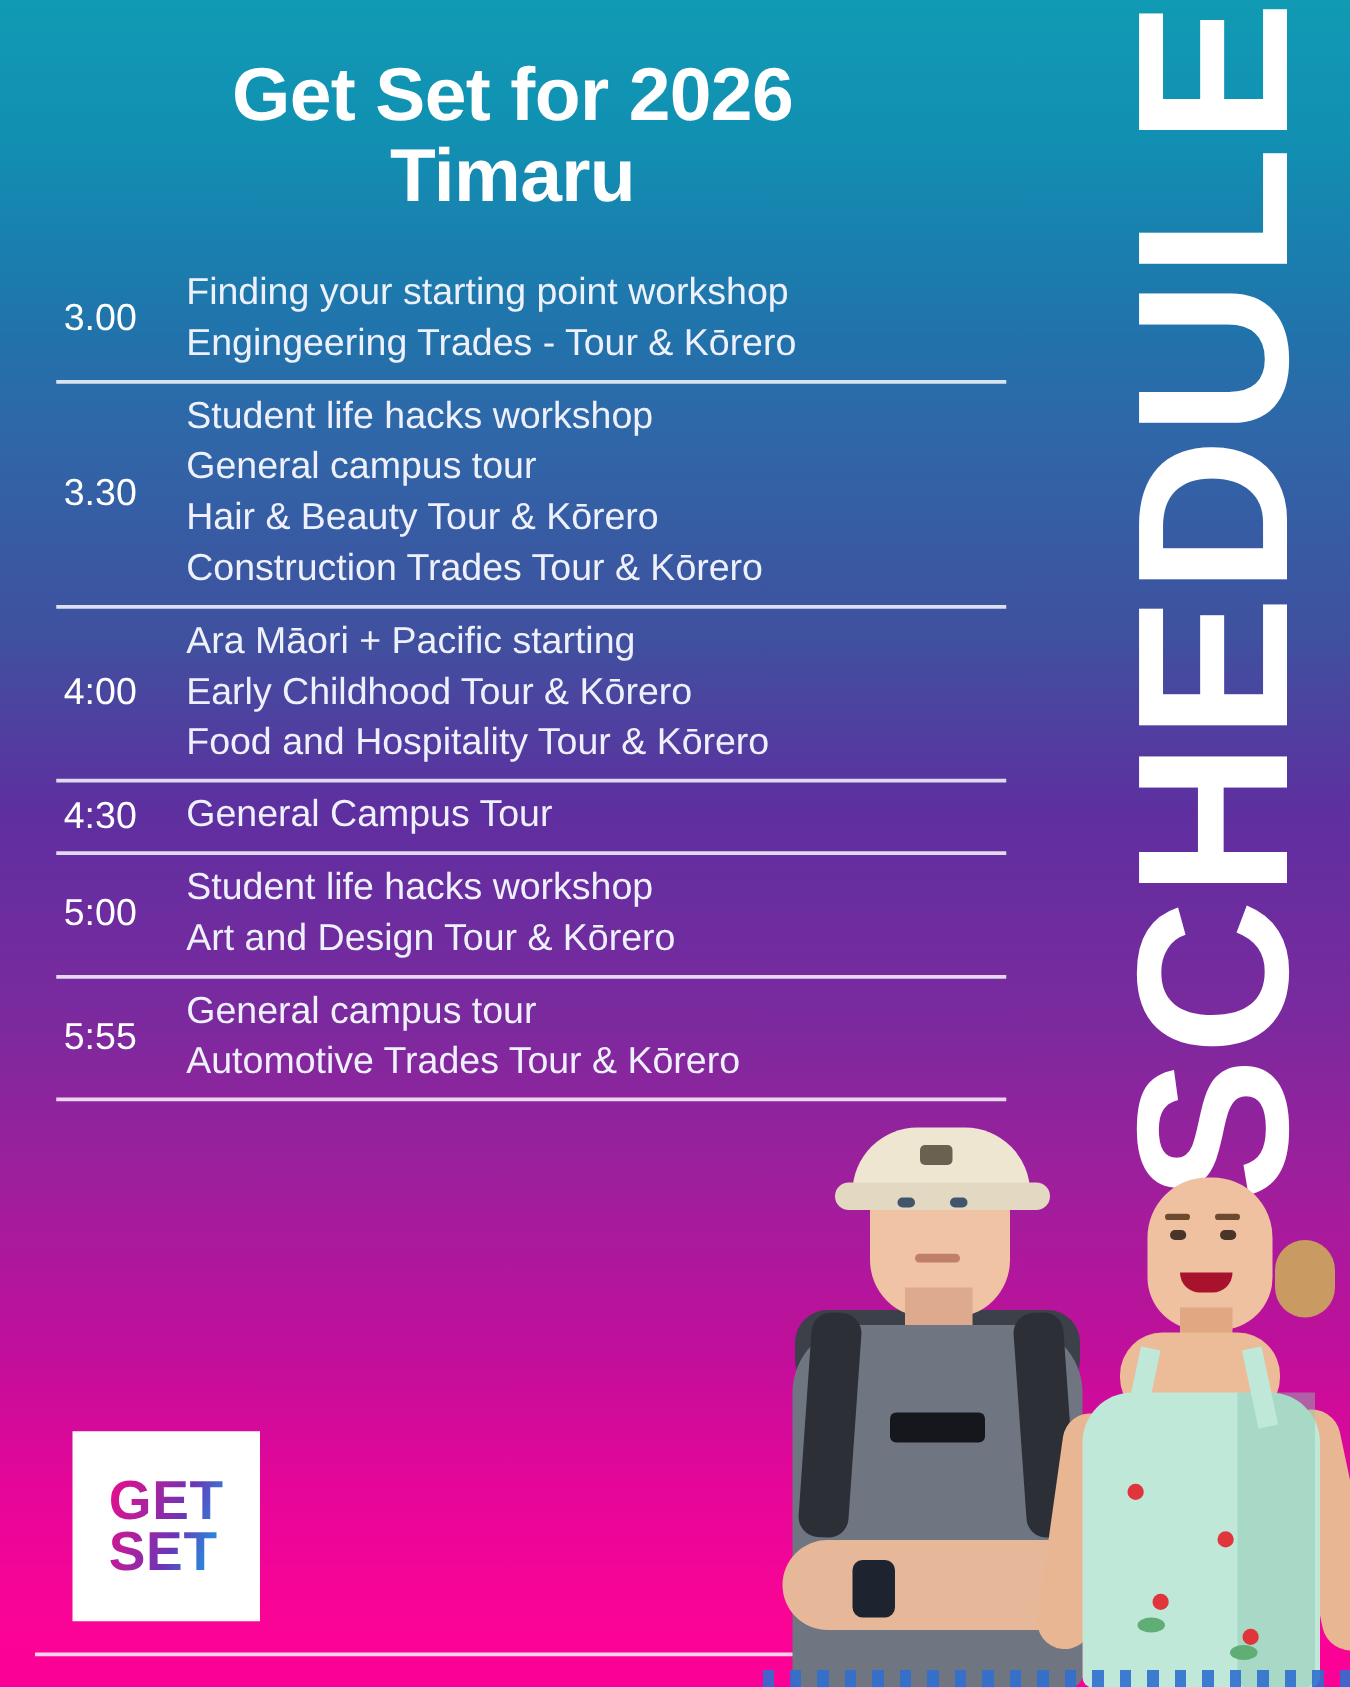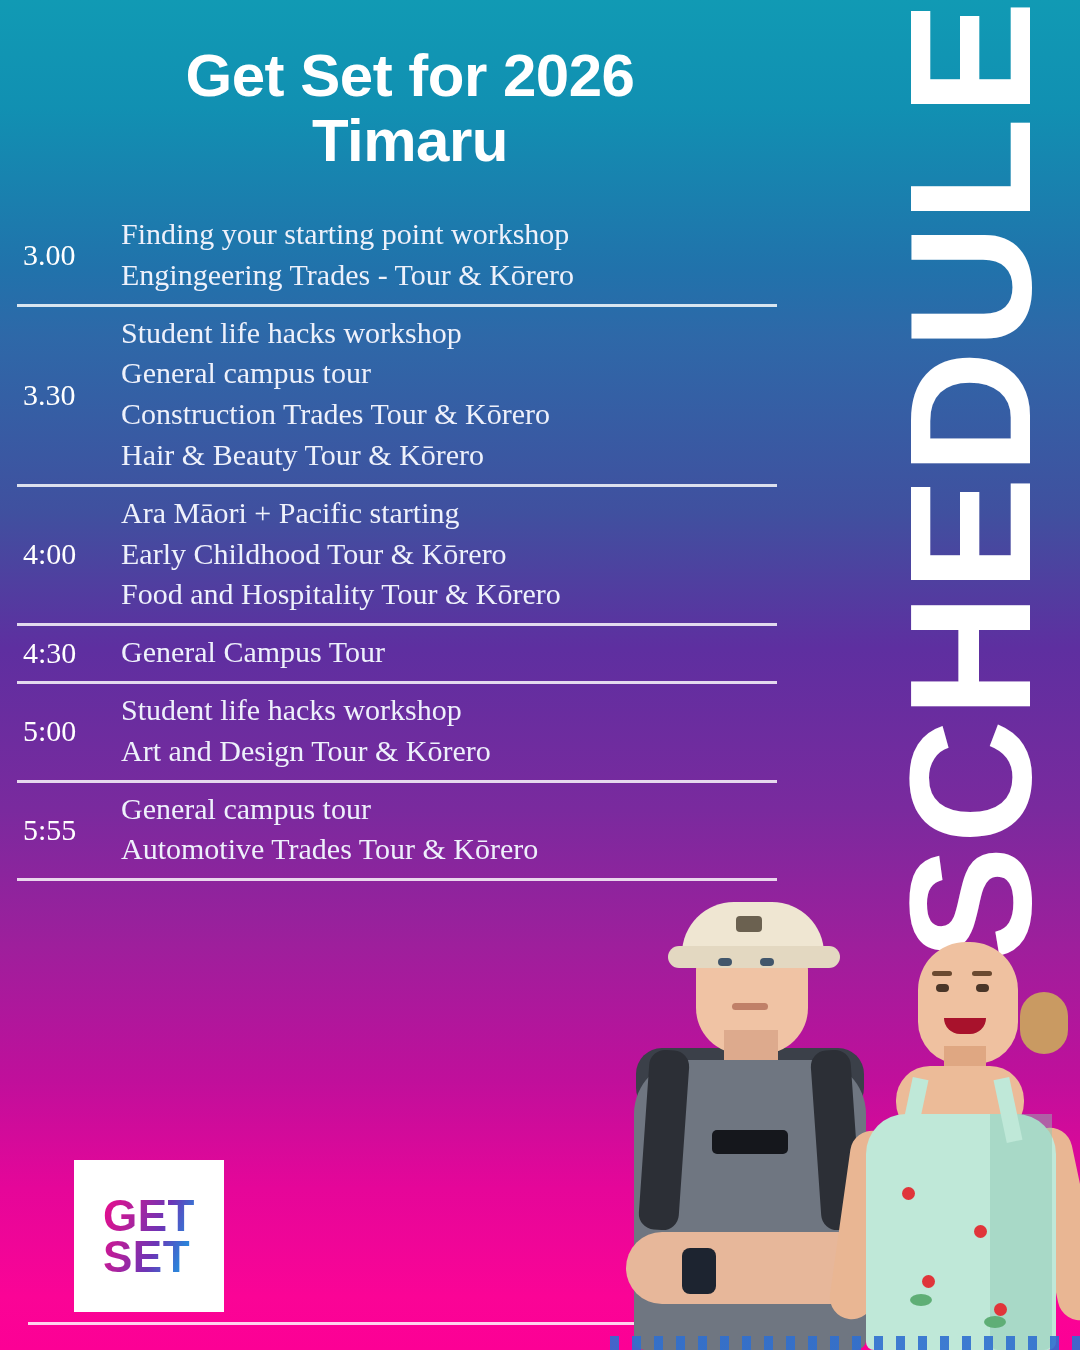--- a/index.html
+++ b/index.html
@@ -68,24 +68,23 @@
     color: #ffffff;
     font-weight: bold;
     font-size: 172px;
     letter-spacing: 2px;
     line-height: 0.95;
   }
 
   
   .schedule {
     position: absolute;
-    left: 17px;
+    left: 45px;
     top: 212px;
     width: 760px;
-    font-family: Liberation Serif, serif;
   }
   .row {
     display: flex;
     align-items: center;
     padding: 6px 0 8px 0;
     border-bottom: 3px solid rgba(255,255,255,0.82);
   }
   .row:first-child { padding-top: 2px; }
   .row-time {
     width: 104px;
@@ -112,24 +111,23 @@
     top: 1322px;
     width: 757px;
     height: 3px;
     background: rgba(255,255,255,0.82);
   }
 
   
   .logos {
     position: absolute;
     left: 58px;
-    bottom: 38px;
+    bottom: 53px;
     display: flex;
     gap: 8px;
-    margin-left: 16px;
   }
   .logo-tile {
     width: 150px;
     height: 152px;
     background: #ffffff;
     display: flex;
     align-items: center;
     justify-content: center;
     flex-direction: column;
   }
@@ -338,22 +336,22 @@
         <div class="row-items">
           <div class="item">Finding your starting point workshop</div>
           <div class="item">Engingeering Trades - Tour &amp; Kōrero</div>
         </div>
       </div>
       <div class="row">
         <div class="row-time">3.30</div>
         <div class="row-items">
           <div class="item">Student life hacks workshop</div>
           <div class="item">General campus tour</div>
+          <div class="item">Hair &amp; Beauty Tour &amp; Kōrero</div>
           <div class="item">Construction Trades Tour &amp; Kōrero</div>
-          <div class="item">Hair &amp; Beauty Tour &amp; Kōrero</div>
         </div>
       </div>
       <div class="row">
         <div class="row-time">4:00</div>
         <div class="row-items">
           <div class="item">Ara Māori + Pacific starting</div>
           <div class="item">Early Childhood Tour &amp; Kōrero</div>
           <div class="item">Food and Hospitality Tour &amp; Kōrero</div>
         </div>
       </div>

